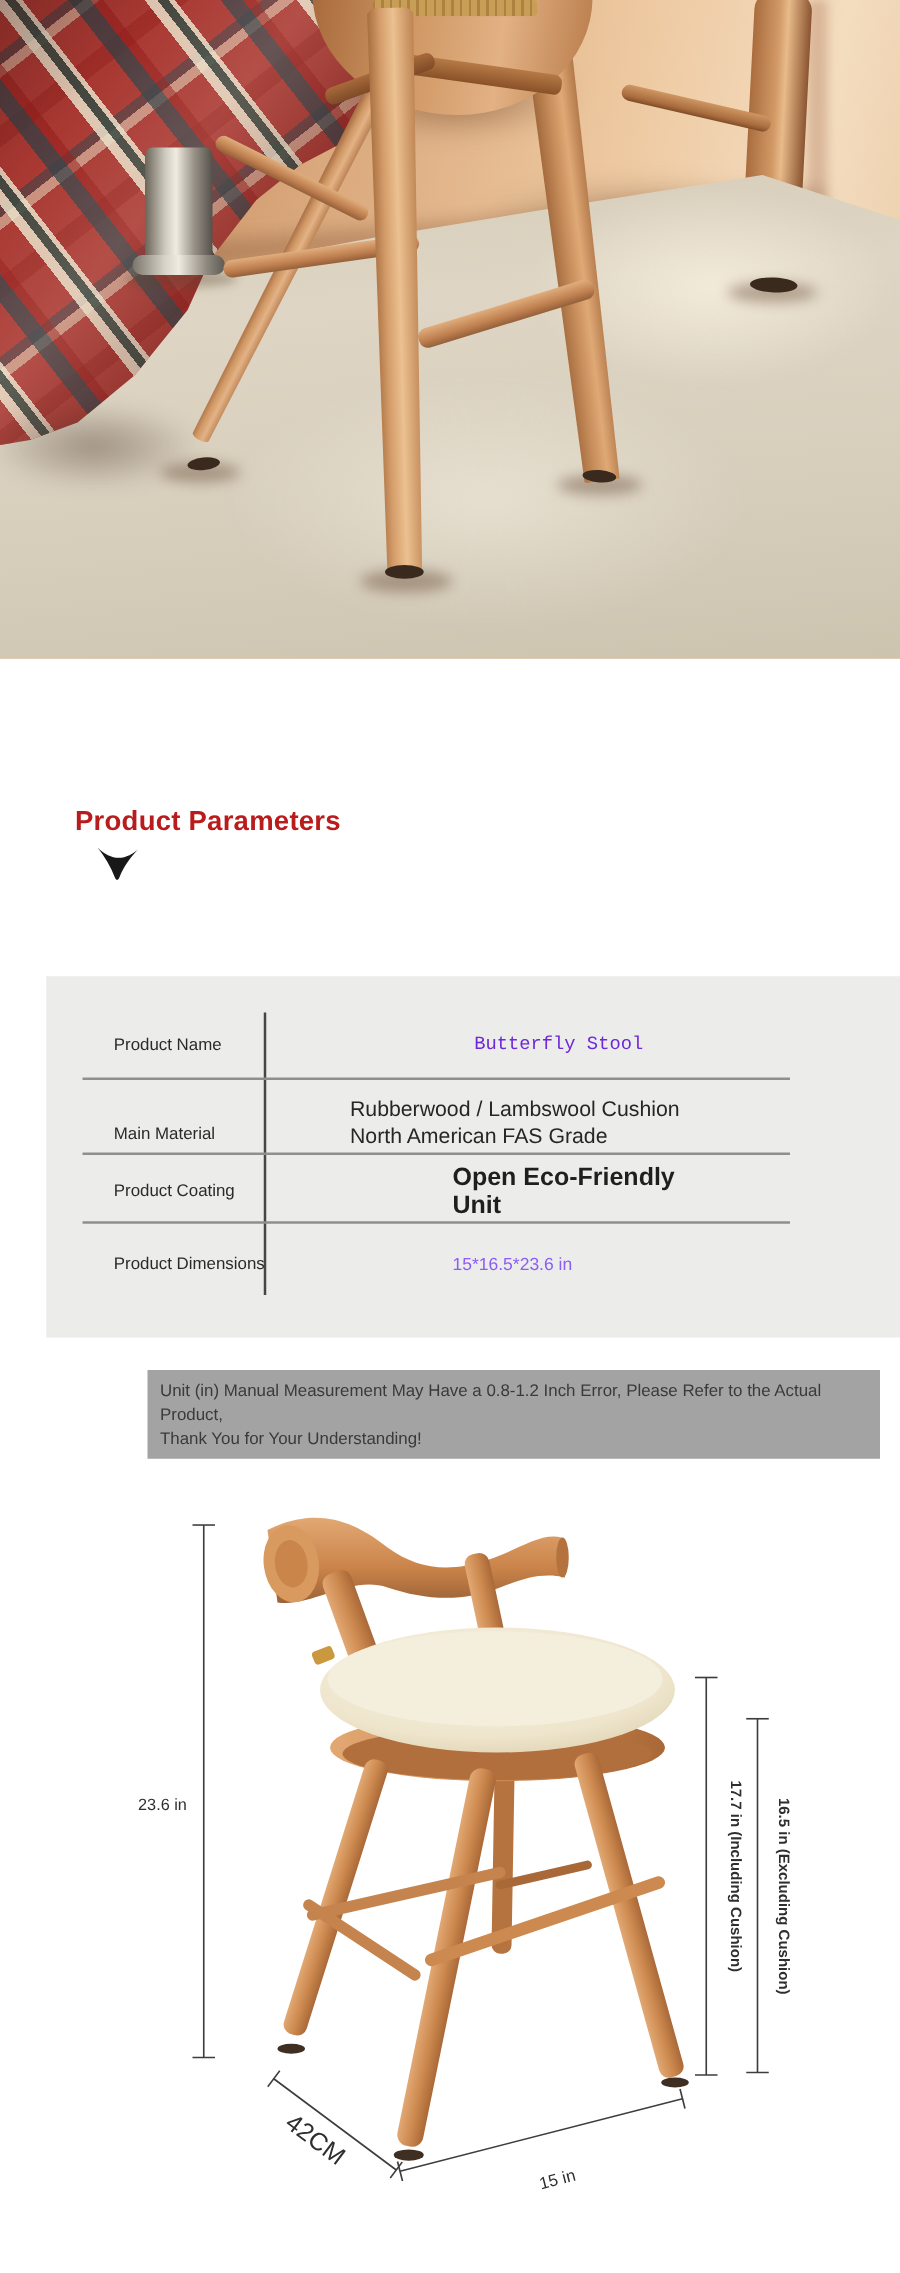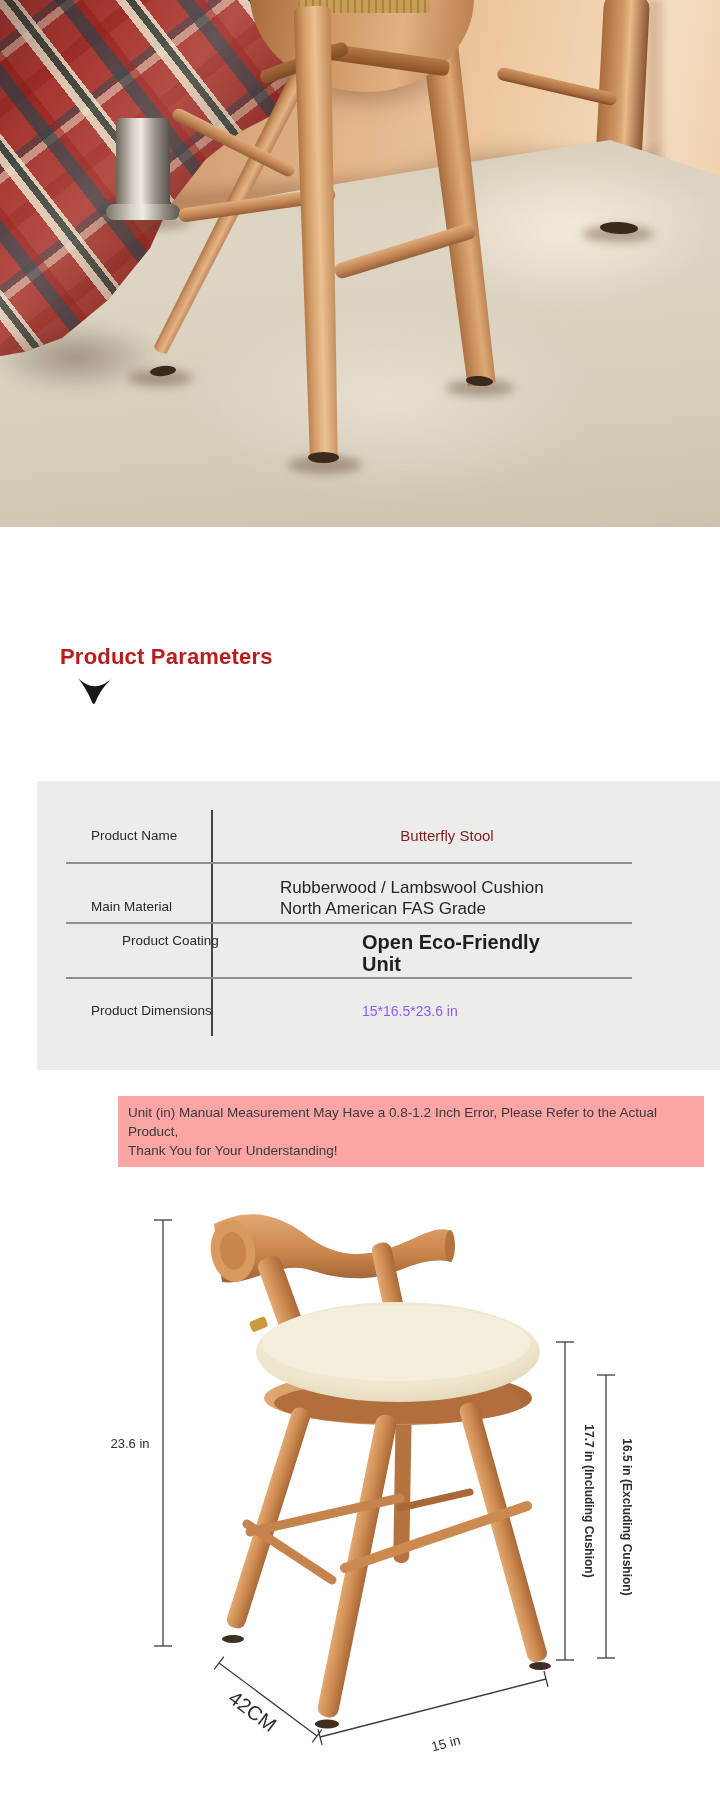--- a/index.html
+++ b/index.html
@@ -83,28 +83,28 @@
   
   .sec-title{left:60px;top:644px;font-size:22px;font-weight:bold;color:#b91c1c;letter-spacing:.2px;}
   .sec-icon{left:76px;top:676px;}
 
   
   .params-box{left:37px;top:781px;width:704px;height:289px;background:#ececeb;}
   .t-divider{left:174px;top:29px;width:2px;height:226px;background:#454545;}
   .t-sep{left:29px;width:566px;height:2px;background:#8f8f8f;}
   .sep1{top:81px;} .sep2{top:141px;} .sep3{top:196px;}
   .t-label{left:54px;font-size:13.5px;color:#2a2a2a;line-height:20px;transform:translateY(-50%);}
-  .l1{top:55px;} .l2{top:126px;} .l3{top:160px;margin-left:31px;} .l4{top:230px;}
-  .t-val1{left:174px;top:46px;width:472px;text-align:center;font-size:15px;color:#7f1d1d;}
+  .l1{top:55px;} .l2{top:126px;} .l3{top:172px;} .l4{top:230px;}
+  .t-val1{left:174px;top:46px;width:472px;text-align:center;font-size:15px;color:#6d28d9;font-family:Liberation Mono, monospace;}
   .t-val2{left:243px;top:96px;font-size:17px;line-height:21px;color:#262626;}
   .t-val3{left:325px;top:150px;font-size:20px;line-height:22px;color:#1f1f1f;font-weight:bold;}
   .t-val4{left:325px;top:222px;font-size:14px;color:#8b5cf6;}
 
   
-  .note{left:118px;top:1096px;width:566px;background:#fca5a5;padding:7px 10px;
+  .note{left:118px;top:1096px;width:566px;background:#a3a3a3;padding:7px 10px;
         font-size:13.5px;line-height:19px;color:#3a3a3a;}
 
   
   .diagram-svg{left:100px;top:1195px;}
   svg text{font-family:"Liberation Sans", sans-serif;}
 </style>
 </head>
 <body>
 
 <div class="page">

